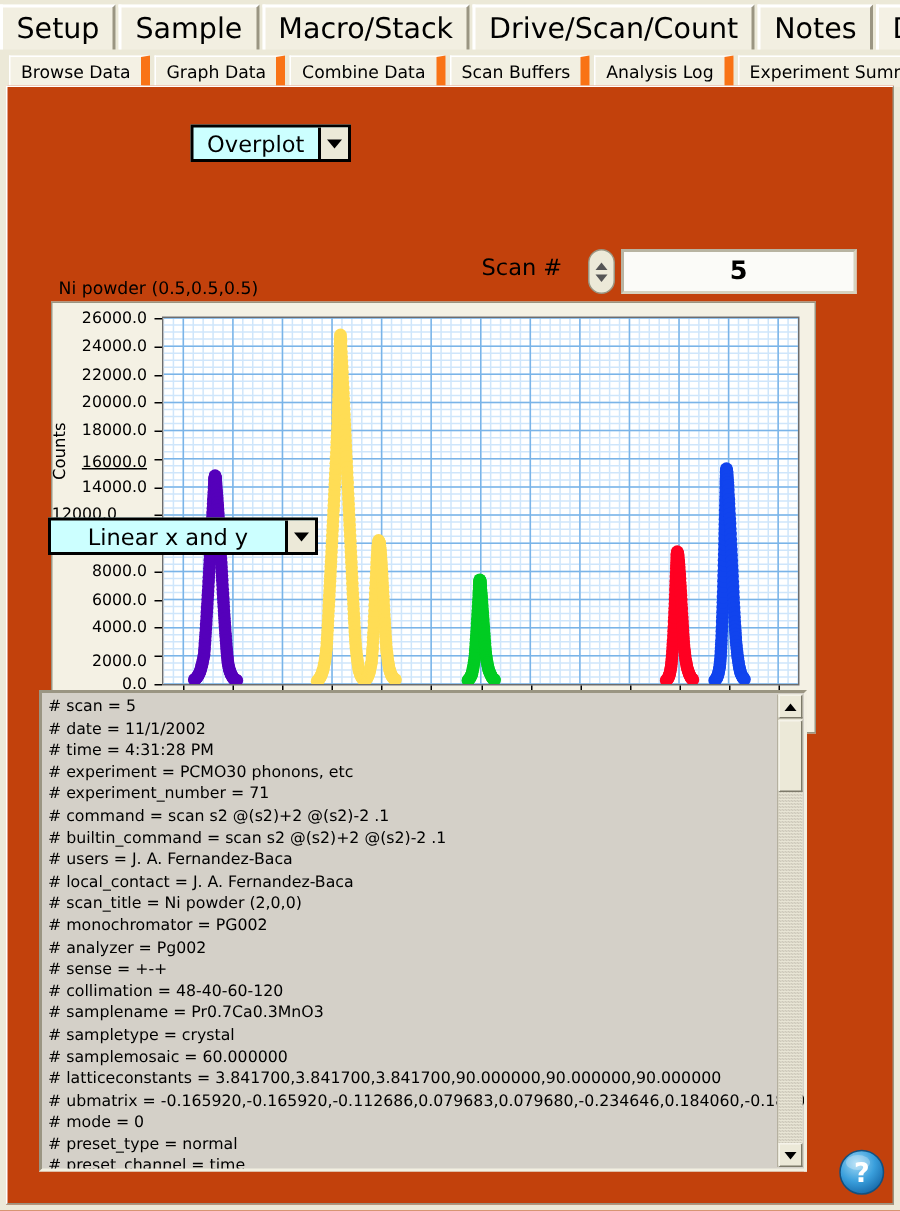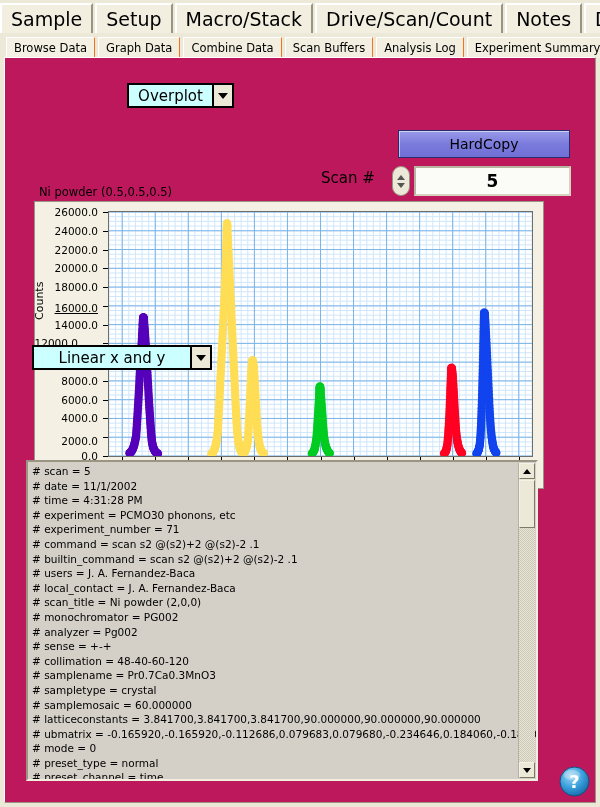--- a/index.html
+++ b/index.html
@@ -35,32 +35,32 @@
   
   #subtabs{
     position:absolute;left:6px;top:36px;width:588px;height:22px;
     display:flex;align-items:flex-end;
   }
   .stab{
     height:21px;line-height:20px;
     background:#f2efe1;
     border-top:1px solid #ffffff;
     border-left:1px solid #ffffff;
-    border-right:1px solid #f97316;
+    border-right:6px solid #f97316;
     font-size:11.5px;color:#000;
     padding:0 7px;
     margin-right:3px;
     white-space:nowrap;
     box-sizing:border-box;
   }
   .stab.active{background:#f4f1e4;border-bottom:1px solid #f4f1e4;}
   
   #panel{
     position:absolute;left:4px;top:57px;width:592px;height:746px;
-    background:#be185d;
+    background:#c2410c;
     border-top:1px solid #ffffff;
     border-left:1px solid #ffffff;
     border-right:1px solid #9a9582;
     border-bottom:1px solid #9a9582;
     box-sizing:border-box;
   }
   
   .combo{
     position:absolute;
     background:#ccffff;
@@ -205,22 +205,22 @@
   
   #helpbtn{
     position:absolute;left:559px;top:766px;width:31px;height:31px;
     cursor:pointer;
   }
 </style>
 </head>
 <body>
 
 <div id="toptabs">
+    <div class="ttab"><span>Setup</span></div>
     <div class="ttab"><span>Sample</span></div>
-    <div class="ttab"><span>Setup</span></div>
     <div class="ttab"><span>Macro/Stack</span></div>
     <div class="ttab"><span>Drive/Scan/Count</span></div>
     <div class="ttab"><span>Notes</span></div>
     <div class="ttab active"><span>Data</span></div>
   </div>
 
 <div id="subtabs">
     <div class="stab active"><span>Browse Data</span></div>
     <div class="stab"><span>Graph Data</span></div>
     <div class="stab"><span>Combine Data</span></div>
@@ -231,23 +231,20 @@
 
 <div id="panel">
 
   <div class="combo" id="plotmode" style="left:122px;top:25px;width:107px;height:25px;">
     <span class="ctext">Overplot</span>
     <span class="carrow">
         <i></i>
       </span>
   </div>
 
-  <div id="hardcopy">
-    <span>HardCopy</span>
-  </div>
 
   <div id="scanlabel">Scan #</div>
   <div id="scanspin">
     <span class="up"></span>
     <span class="dn"></span>
   </div>
   <div id="scanbox">
     <span>5</span>
   </div>
 

